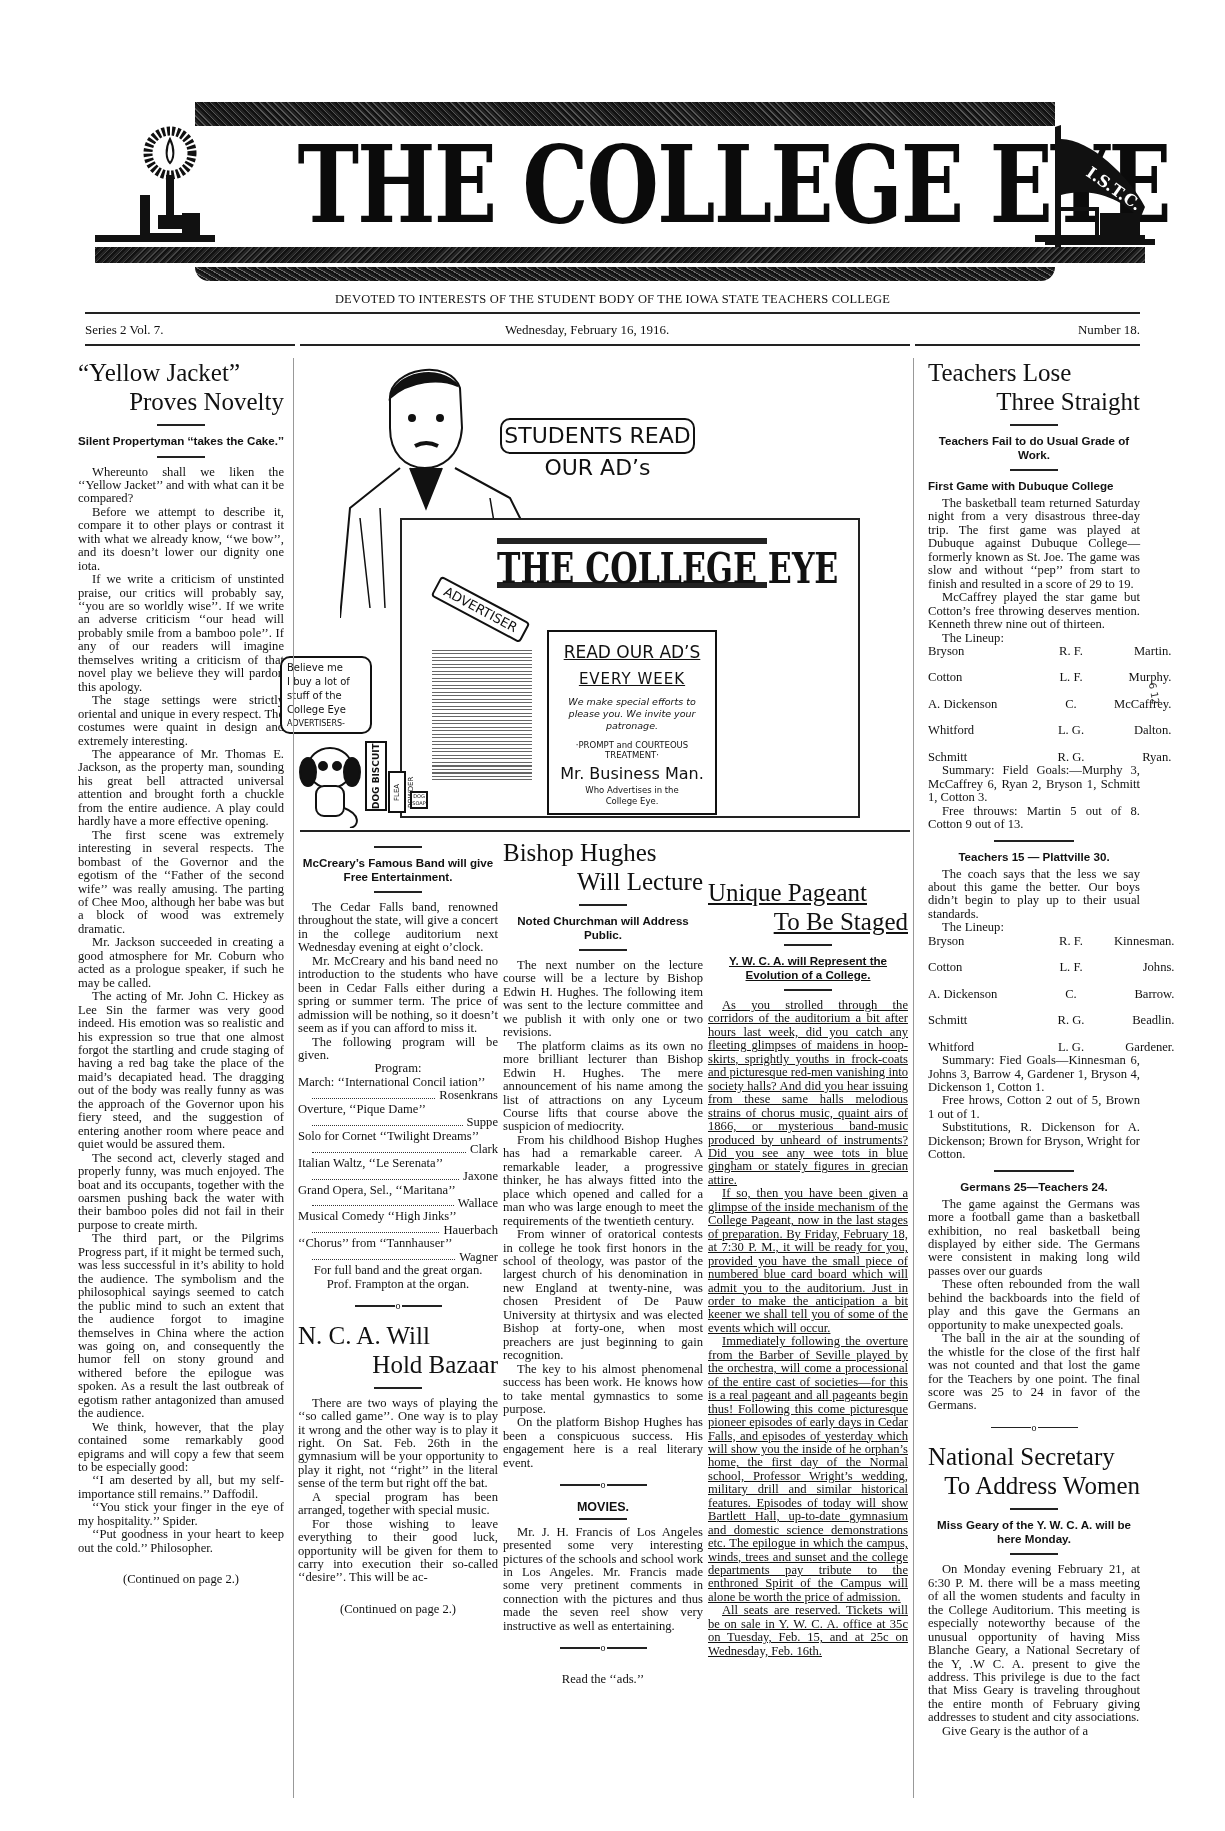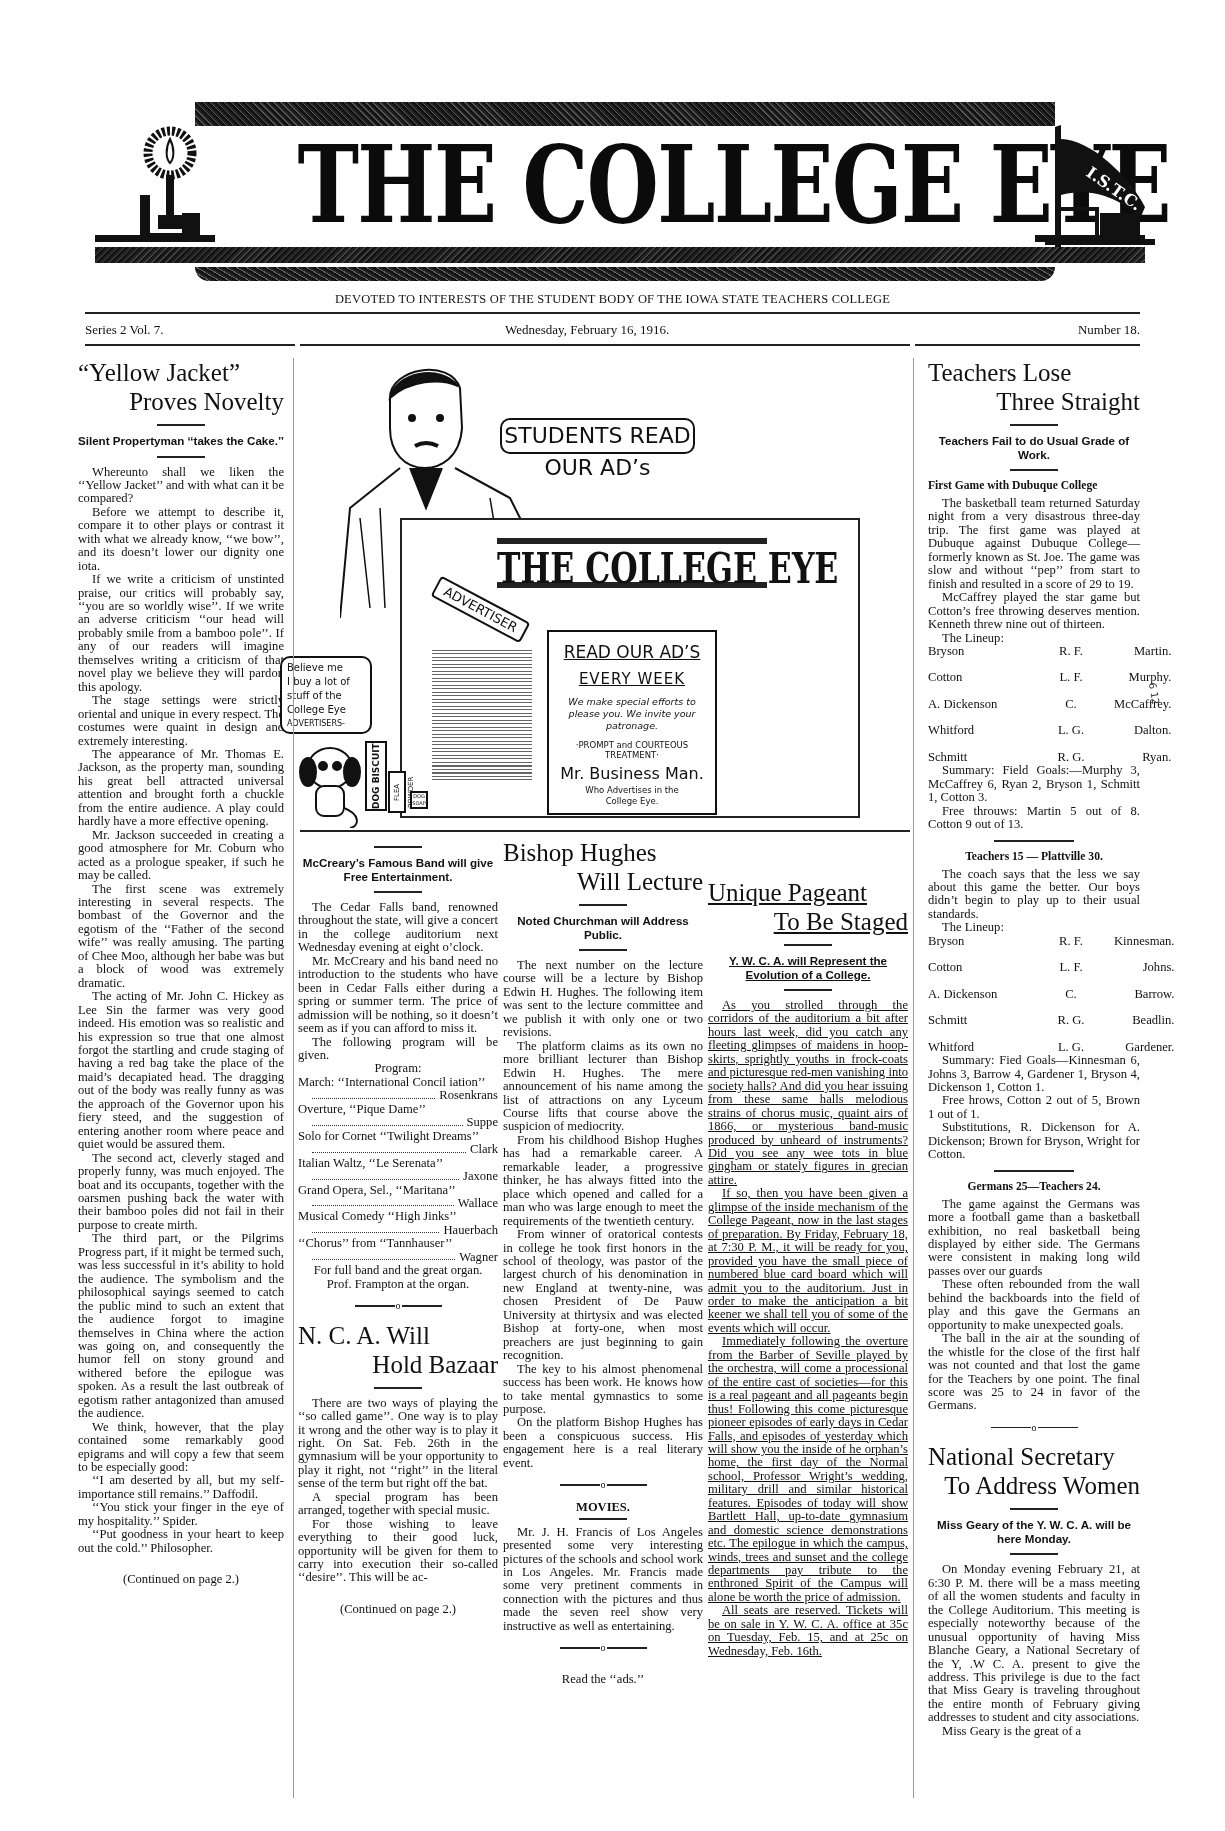--- a/index.html
+++ b/index.html
@@ -38,21 +38,21 @@
   .col p { text-indent: 14px; }
   .headline { font-size: 25px; line-height: 29px; font-weight: normal; }
   .headline .h1 { display: block; }
   .headline .h2 { display: block; text-align: right; }
   .deck { font-family: "Liberation Sans", "DejaVu Sans", sans-serif; font-weight: bold; font-size: 11.6px;
     line-height: 13.5px; text-align: center; margin: 3px 0 3px 0; }
   .short-rule { width: 48px; height: 2px; background: #222; margin: 8px auto 8px auto; }
   .o-rule { display: flex; align-items: center; justify-content: center; margin: 8px 0; font-size: 10px; }
   .o-rule::before, .o-rule::after { content: ""; width: 40px; height: 1.5px; background: #222; }
   .o-rule span { padding: 0 1px; }
-  .subhead { font-family: Liberation Serif, serif; font-weight: bold; font-size: 11.6px;
+  .subhead { font-family: Liberation Sans, sans-serif; font-weight: bold; font-size: 11.6px;
     line-height: 14px; text-align: center; margin: 2px 0 4px; }
   .subhead.left { text-align: left; }
   .cont { text-align: center; margin-top: 18px; }
 
   .lineup { display: grid; grid-template-columns: 100px 60px 1fr; font-size: 12.6px; line-height: 13.45px; gap: 13px; }
   .lineup span:nth-child(3n) { text-align: right; }
   .lineup span:nth-child(3n+2) { text-align: center; }
   .program { font-size: 12.6px; line-height: 13.45px; }
   .program .row { display: flex; justify-content: space-between; }
   .program .dots { flex: 1; border-bottom: 1.5px dotted #333; margin: 0 4px 4px; }
@@ -123,22 +123,22 @@
     <span class="h2">Proves Novelty</span>
   </h2>
   <div class="short-rule"></div>
   <div class="deck">Silent Propertyman ‘‘takes the Cake.’’</div>
   <div class="short-rule"></div>
   <p>Whereunto shall we liken the ‘‘Yellow Jacket’’ and with what can it be compared?</p>
   <p>Before we attempt to describe it, compare it to other plays or contrast it with what we already know, ‘‘we bow’’, and its doesn’t lower our dignity one iota.</p>
   <p>If we write a criticism of unstinted praise, our critics will probably say, ‘‘you are so worldly wise’’. If we write an adverse criticism ‘‘our head will probably smile from a bamboo pole’’. If any of our readers will imagine themselves writing a criticism of that novel play we believe they will pardon this apology.</p>
   <p>The stage settings were strictly oriental and unique in every respect. The costumes were quaint in design and extremely interesting.</p>
   <p>The appearance of Mr. Thomas E. Jackson, as the property man, sounding his great bell attracted universal attention and brought forth a chuckle from the entire audience. A play could hardly have a more effective opening.</p>
+  <p>The first scene was extremely interesting in several respects. The bombast of the Governor and the egotism of the ‘‘Father of the second wife’’ was really amusing. The parting of Chee Moo, although her babe was but a block of wood was extremely dramatic.</p>
   <p>Mr. Jackson succeeded in creating a good atmosphere for Mr. Coburn who acted as a prologue speaker, if such he may be called.</p>
-  <p>The first scene was extremely interesting in several respects. The bombast of the Governor and the egotism of the ‘‘Father of the second wife’’ was really amusing. The parting of Chee Moo, although her babe was but a block of wood was extremely dramatic.</p>
   <p>The acting of Mr. John C. Hickey as Lee Sin the farmer was very good indeed. His emotion was so realistic and his expression so true that one almost forgot the startling and crude staging of having a red bag take the place of the maid’s decapiated head. The dragging out of the body was really funny as was the approach of the Governor upon his fiery steed, and the suggestion of entering another room where peace and quiet would be assured them.</p>
   <p>The second act, cleverly staged and properly funny, was much enjoyed. The boat and its occupants, together with the oarsmen pushing back the water with their bamboo poles did not fail in their purpose to create mirth.</p>
   <p>The third part, or the Pilgrims Progress part, if it might be termed such, was less successful in it’s ability to hold the audience. The symbolism and the philosophical sayings seemed to catch the public mind to such an extent that the audience forgot to imagine themselves in China where the action was going on, and consequently the humor fell on stony ground and withered before the epilogue was spoken. As a result the last outbreak of egotism rather antagonized than amused the audience.</p>
   <p>We think, however, that the play contained some remarkably good epigrams and will copy a few that seem to be especially good:</p>
   <p>‘‘I am deserted by all, but my self-importance still remains.’’ Daffodil.</p>
   <p>‘‘You stick your finger in the eye of my hospitality.’’ Spider.</p>
   <p>‘‘Put goodness in your heart to keep out the cold.’’ Philosopher.</p>
   <div class="cont">(Continued on page 2.)</div>
 </article>
 
@@ -386,16 +386,16 @@
 
   <section>
     <h2 class="headline">
       <span class="h1">National Secretary</span>
       <span class="h2">To Address Women</span>
     </h2>
     <div class="short-rule"></div>
     <div class="deck">Miss Geary of the Y. W. C. A. will be here Monday.</div>
     <div class="short-rule"></div>
     <p>On Monday evening February 21, at 6:30 P. M. there will be a mass meeting of all the women students and faculty in the College Auditorium. This meeting is especially noteworthy because of the unusual opportunity of having Miss Blanche Geary, a National Secretary of the Y, .W C. A. present to give the address. This privilege is due to the fact that Miss Geary is traveling throughout the entire month of February giving addresses to student and city associations.</p>
-    <p>Miss Geary is the great of a</p>
+    <p>Give Geary is the author of a</p>
   </section>
 </article>
 <div style="position:absolute;left:1143px;top:688px;font-family:'DejaVu Sans',sans-serif;font-size:10px;transform:rotate(80deg);color:#333;">6 12</div>
 
 </body></html>

